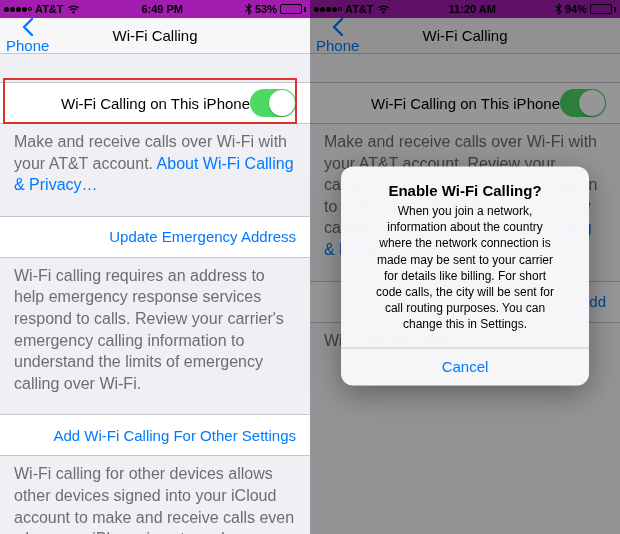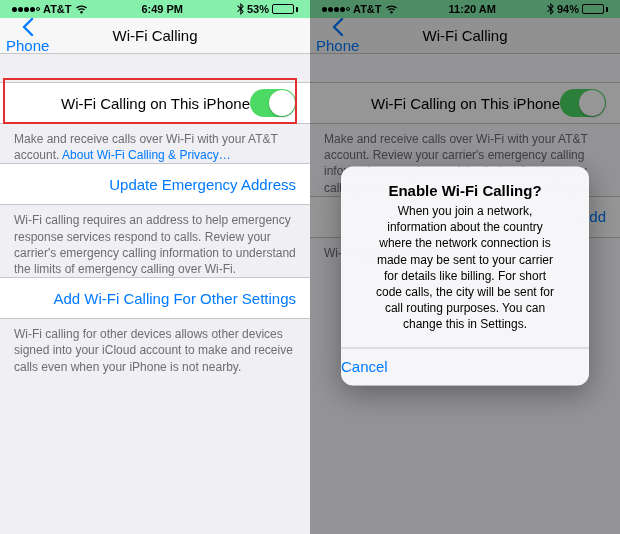--- a/index.html
+++ b/index.html
@@ -21,24 +21,24 @@
     overflow: hidden;
     font-size: 13px;
   }
   .phone + .phone { border-left: 0; }
   
   .status {
     height: 18px;
     display: flex;
     align-items: center;
     justify-content: space-between;
-    padding: 0 12px;
+    padding: 0 4px;
     font-size: 11px;
     font-weight: 600;
-    background: #86efac;
+    background: #a21caf;
   }
   .status .left, .status .right { display: flex; align-items: center; gap: 3px; }
   .dots { display: flex; gap: 1px; }
   .dot { width:5px; height:5px; border-radius:50%; background:#000; }
   .dot.hollow { background:transparent; border:1px solid #000; width:4px; height:4px; }
   .wifi-ic svg { display:block; }
   .bt svg { display:block; }
   .batt { display:flex; align-items:center; gap:2px; }
   .batt-body { width:22px; height:10px; border:1px solid #000; border-radius:2px; position:relative; padding:1px; }
   .batt-cap { width:2px; height:5px; background:#000; border-radius:0 1px 1px 0; }
@@ -67,22 +67,22 @@
     min-height: 40px;
     display:flex;
     align-items:center;
     justify-content:flex-end;
     padding: 0 14px;
     font-size:15px;
     color:#000;
   }
   .row.link { color:#007aff; }
   .footer {
-    padding: 7px 14px 0;
-    font-size: 12px;
+    padding: 7px 14px 20px;
+    font-size: 16px;
     line-height: 1.35;
     color: #6d6d72;
   }
   .footer a { color:#007aff; text-decoration:none; }
   
   .toggle {
     width: 46px; height: 28px; border-radius: 14px;
     background:#4cd964; position:relative; flex:0 0 auto;
   }
   .toggle .knob {
@@ -109,21 +109,21 @@
     background: rgba(248,248,250,.98);
     border-radius: 12px;
     overflow:hidden;
     box-shadow: 0 8px 30px rgba(0,0,0,.35);
   }
   .alert .body { padding: 16px 30px 14px; text-align:center; }
   .alert .atitle { font-weight:600; font-size:15px; margin-bottom:4px; }
   .alert .amsg { font-size:12px; line-height:1.35; color:#000; }
   .alert .btns { display:flex; border-top:1px solid #c7c7cb; }
   .alert .btn {
-    flex:1; padding:10px 0; font-size:15px; color:#007aff;
+    flex:1; text-align:center; padding:10px 0; font-size:15px; color:#007aff;
   }
   .alert .btn + .btn { border-left:1px solid #c7c7cb; font-weight:500; }
 </style>
 </head>
 <body>
 
 <div class="phone">
   <div class="status">
     <div class="left">
       <span class="dots">

